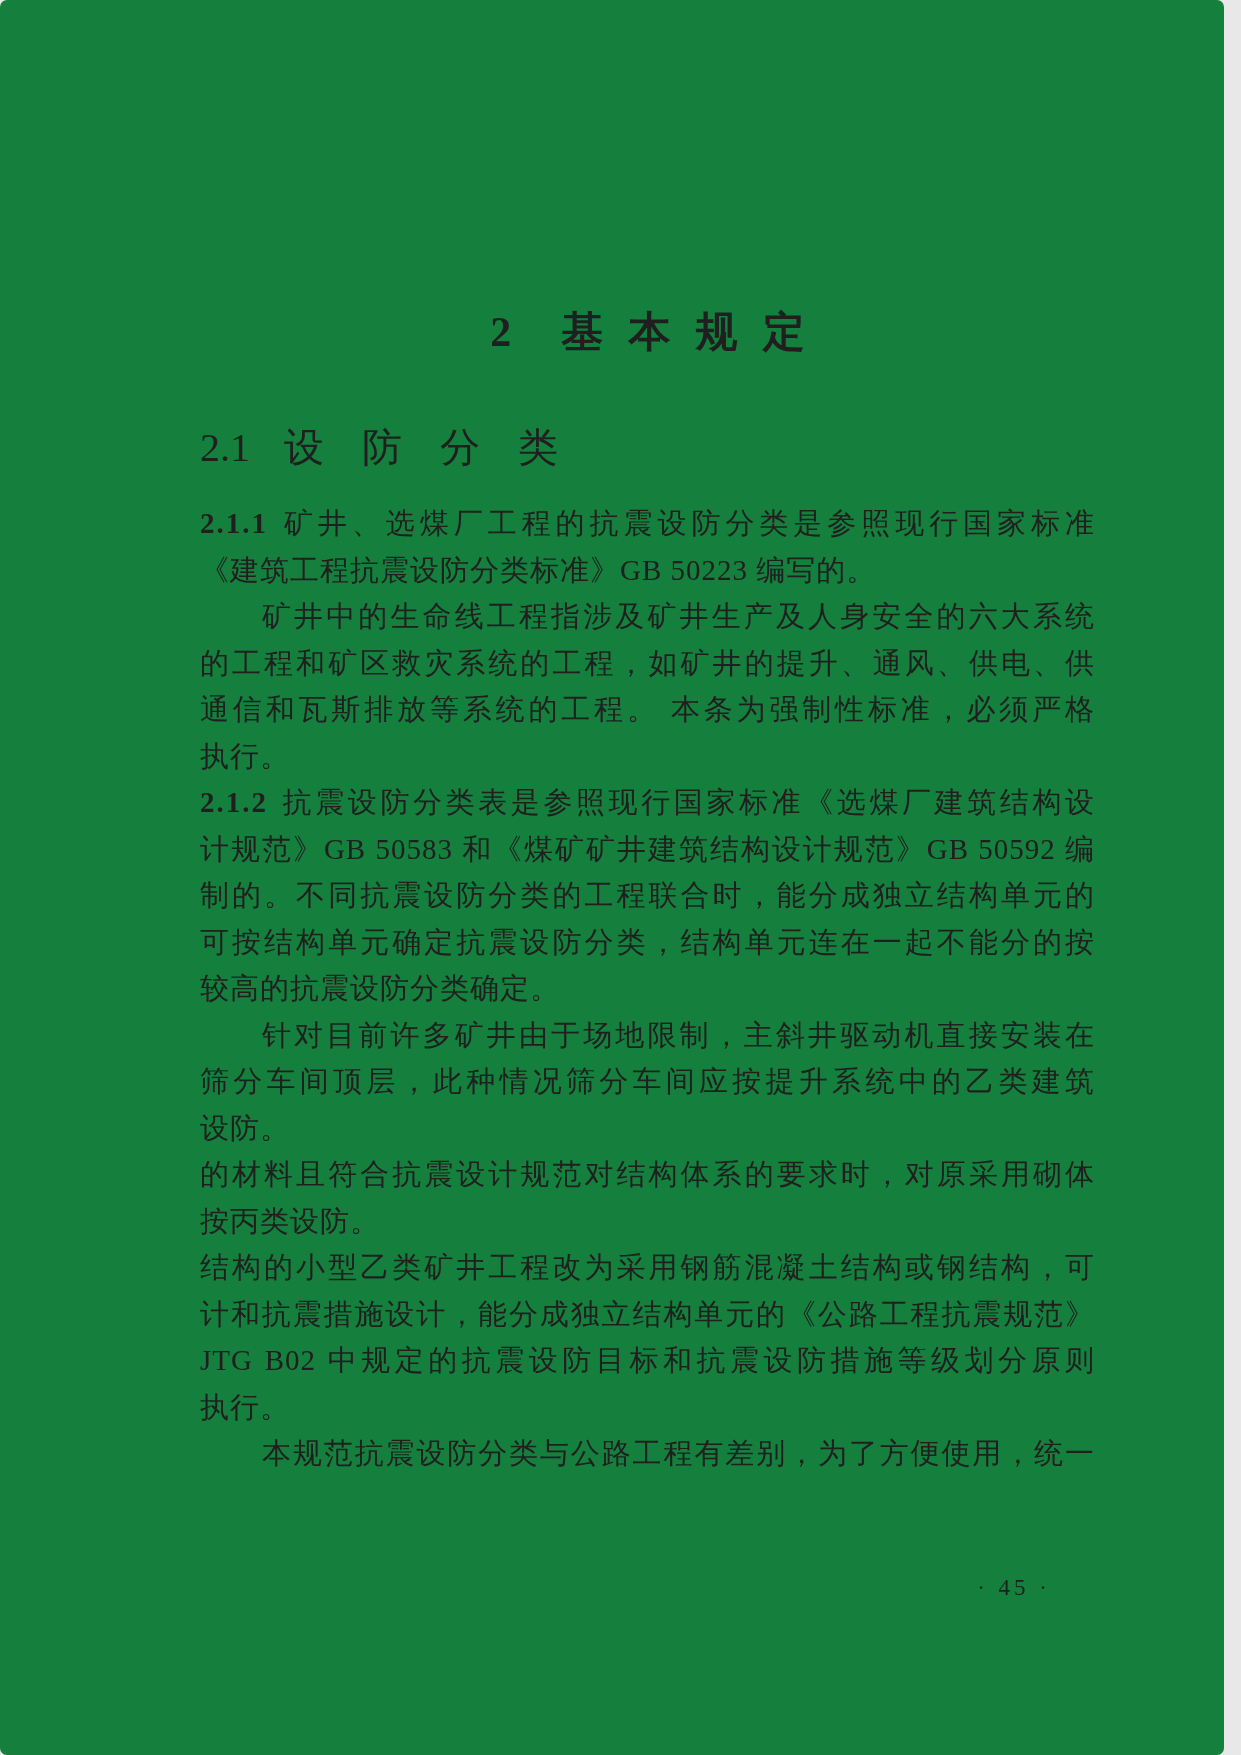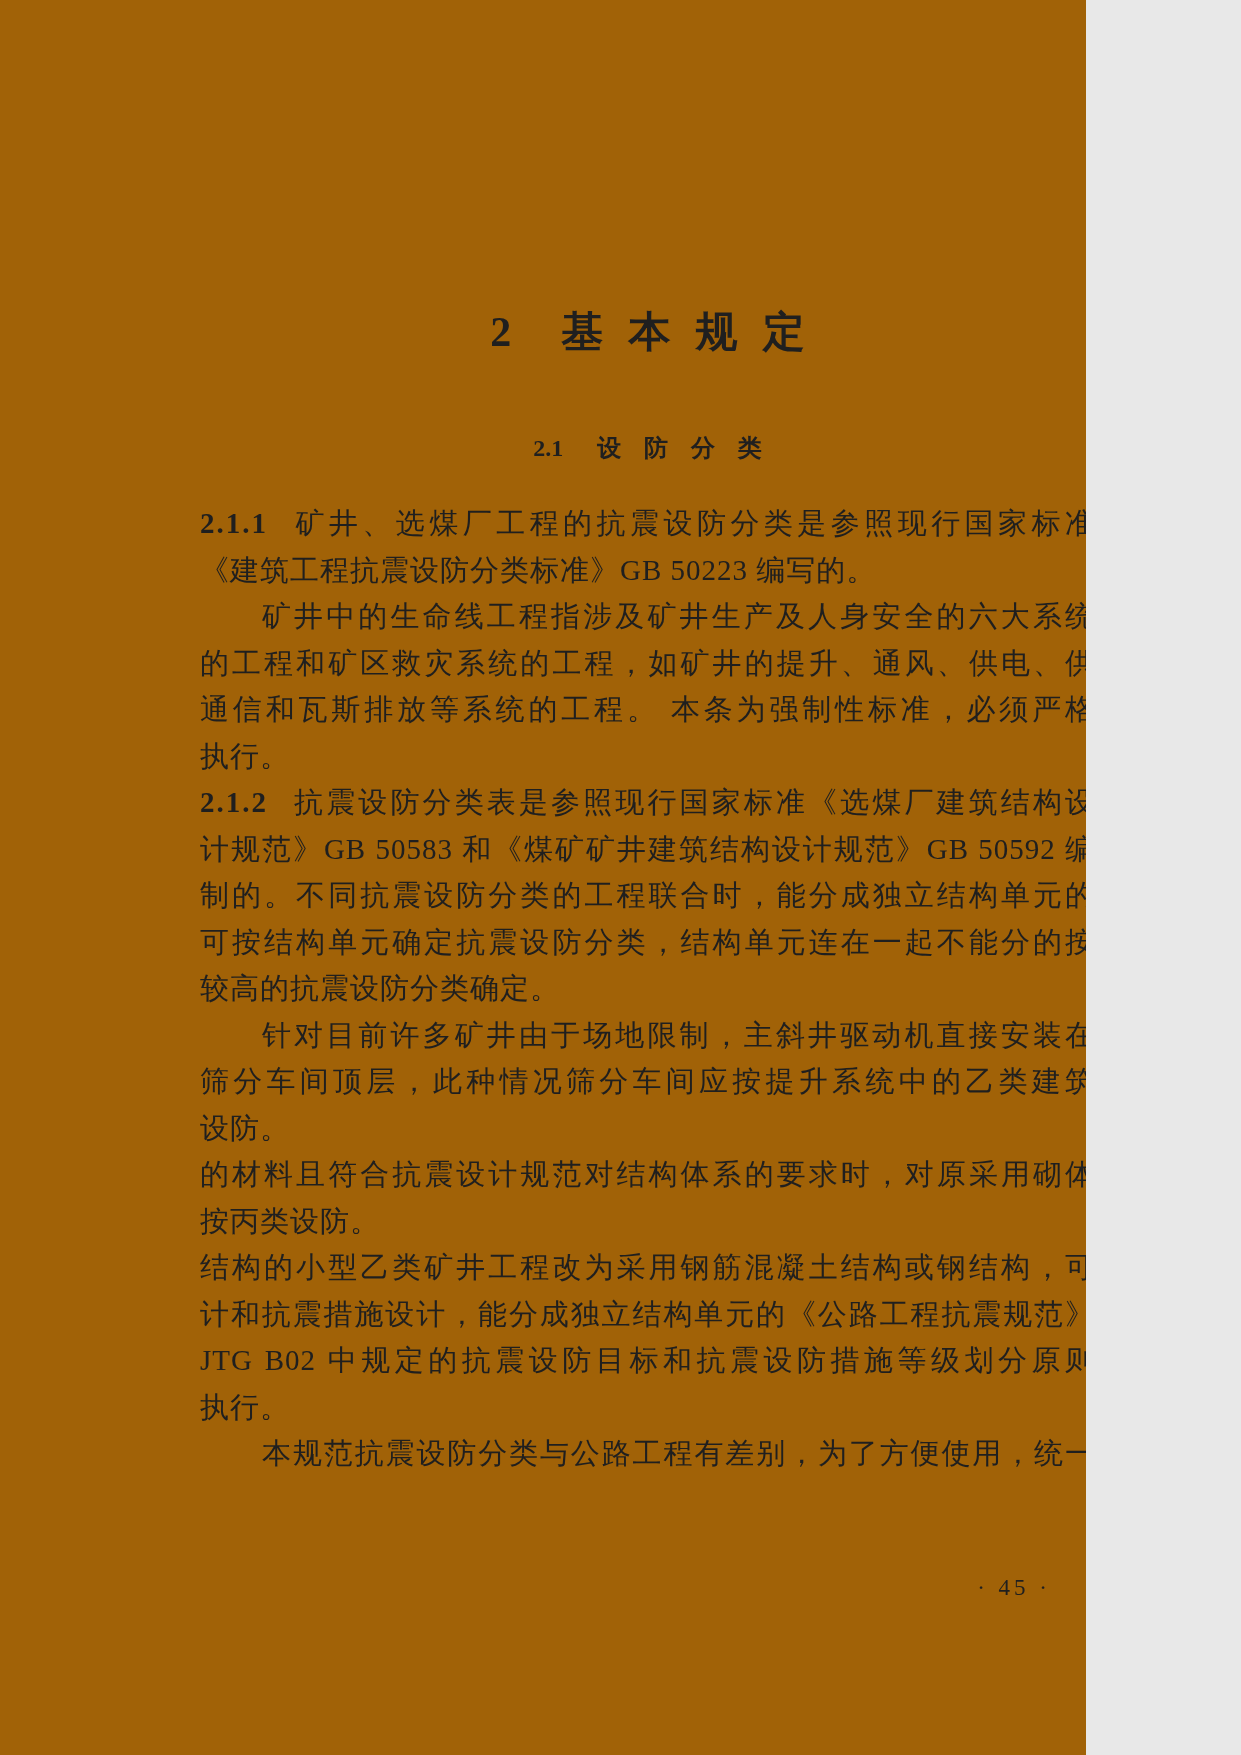--- a/index.html
+++ b/index.html
@@ -2,50 +2,51 @@
 <html><head>
 <meta charset="utf-8">
 <style>
   html, body {
     margin: 0;
     padding: 0;
     background: #e8e8e8;
   }
   .page {
     position: relative;
-    width: 1086px;
+    width: 1224px;
     height: 1755px;
-    background: #a16207;
+    background: #15803d;
     font-family: "Liberation Serif", "DejaVu Serif", serif;
     color: #1f1f1f;
     overflow: hidden;
+    border-radius: 7px;
   }
   .chapter-title {
     position: absolute;
     top: 308px;
     left: 200px;
     width: 895px;
     text-align: center;
     font-size: 42px;
     line-height: 48px;
     font-weight: bold;
     white-space: nowrap;
   }
   .chapter-title .num { margin-right: 50px; }
   .chapter-title .name { letter-spacing: 0.60em; margin-right: -0.60em; }
 
   .section-title {
     position: absolute;
     top: 431px;
     left: 200px;
     width: 895px;
-    text-align: center;
-    font-size: 24px;
+    text-align: left;
+    font-size: 40px;
     line-height: 34px;
-    font-weight: bold;
+    font-weight: normal;
     white-space: nowrap;
   }
   .section-title .num { margin-right: 34px; }
   .section-title .name { letter-spacing: 0.95em; margin-right: -0.95em; }
 
   .body-text {
     position: absolute;
     top: 500px;
     left: 200px;
     width: 895px;
@@ -61,21 +62,21 @@
   .line.justify {
     text-align: justify;
     text-align-last: justify;
   }
   .line.indent {
     padding-left: 62px;
     box-sizing: border-box;
   }
   .clause-num {
     font-weight: bold;
-    margin-right: 24px;
+    margin-right: 12px;
     letter-spacing: 2px;
   }
 
   .page-number {
     position: absolute;
     top: 1574px;
     left: 208px;
     width: 843px;
     text-align: right;
     font-size: 23px;

